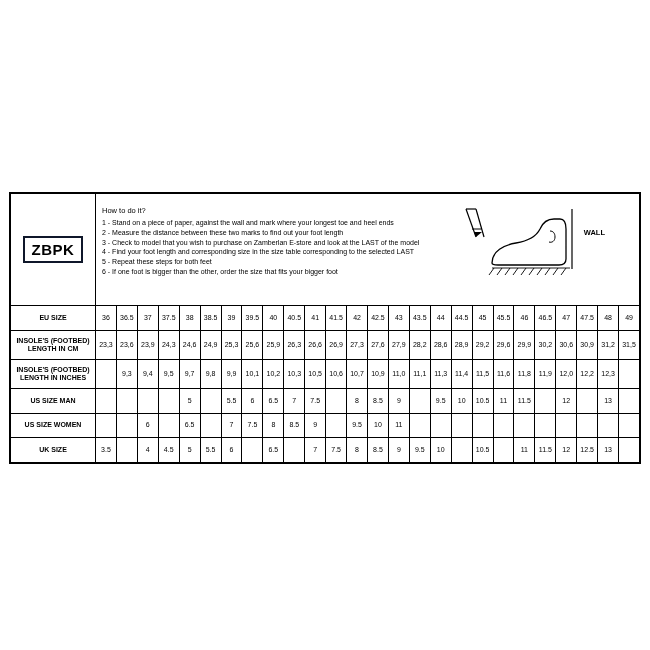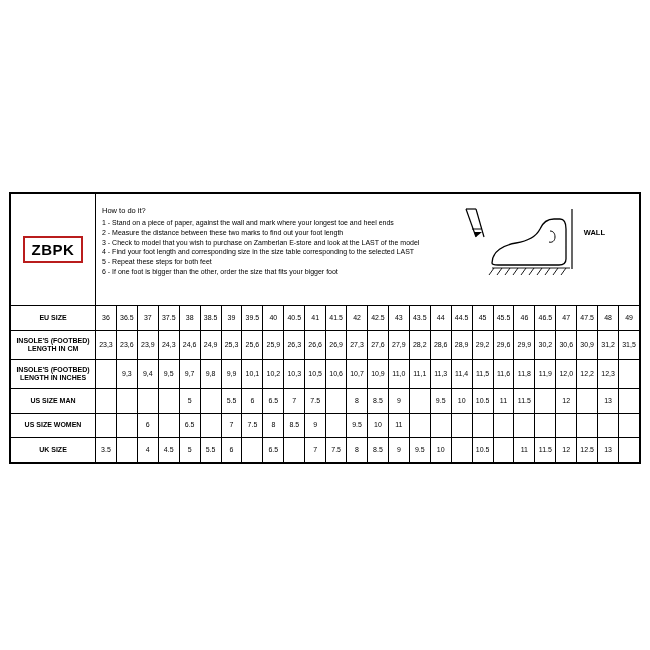--- a/index.html
+++ b/index.html
@@ -44,21 +44,21 @@
   .header-block {
     height: 100px;
   }
   .logo-cell {
     width: 84px;
     vertical-align: middle;
     text-align: center;
   }
   .logo-box {
     display: inline-block;
-    border: 2px solid #b91c1c;
+    border: 2px solid #0f172a;
     padding: 3px 7px;
     font-weight: bold;
     font-size: 15px;
     letter-spacing: 0.5px;
     font-family: "Liberation Sans", sans-serif;
   }
   .howto-cell {
     text-align: left !important;
     vertical-align: top;
     padding: 5px 6px !important;

